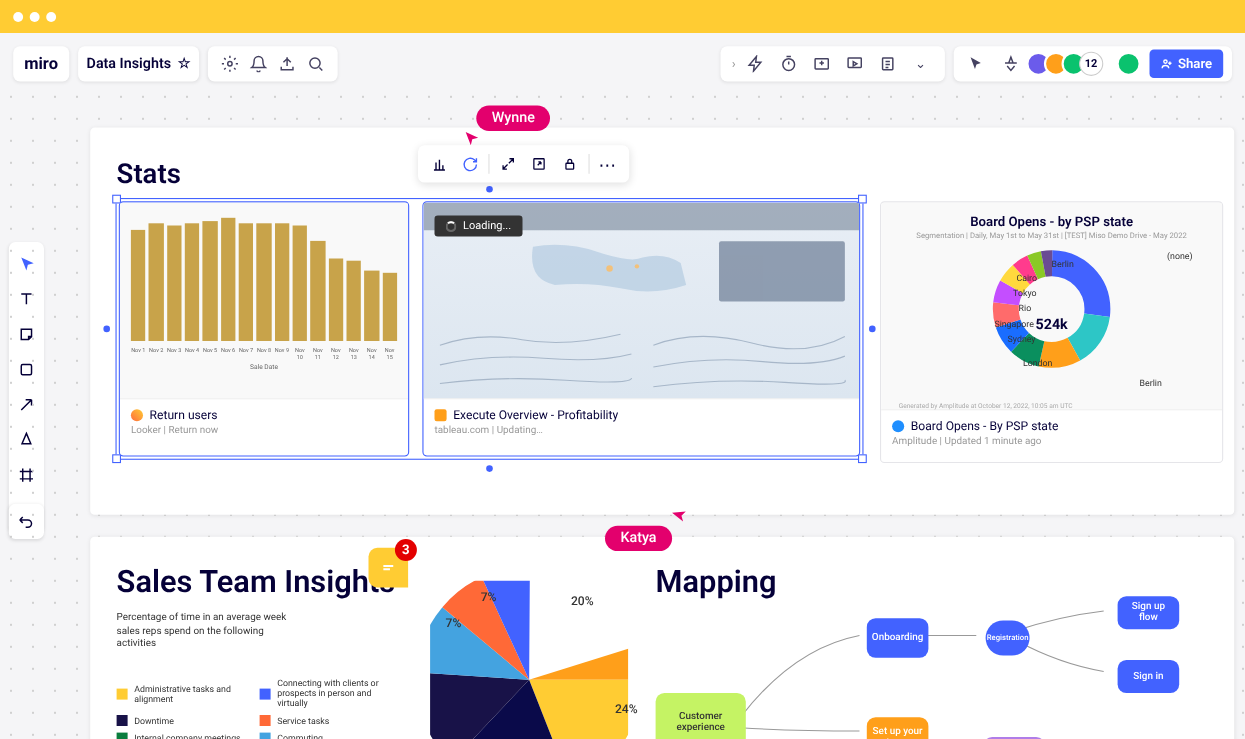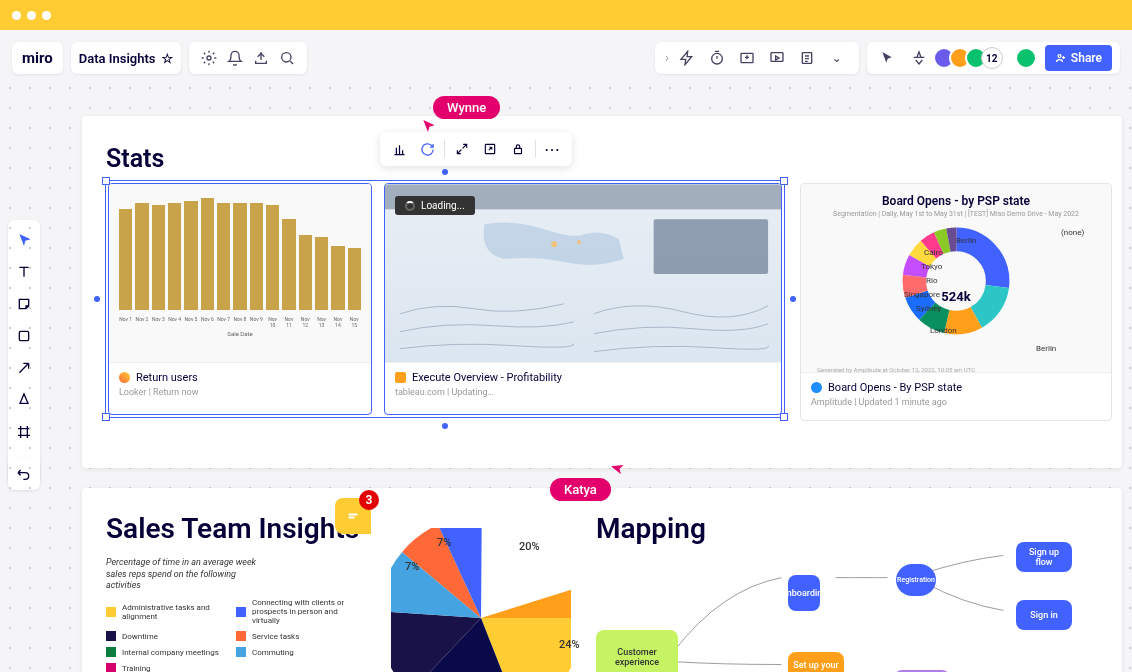--- a/index.html
+++ b/index.html
@@ -67,21 +67,21 @@
 .donut-card .card-img { padding: 10px; text-align: center; }
 .donut-title { font-size: 12px; font-weight: 600; color: #050038; }
 .donut-sub { font-size: 7px; color: #999; margin-top: 2px; }
 .donut-wrap { position: relative; display: flex; justify-content: center; margin-top: 8px; }
 .donut-center { position: absolute; top: 50%; left: 50%; transform: translate(-50%,-50%); font-size: 13px; font-weight: 700; color: #050038; }
 .donut-label { position: absolute; font-size: 8px; color: #333; }
 
 .frame2 { position: absolute; left: 82px; top: 410px; width: 1040px; height: 260px; background: #fff; border-radius: 4px; box-shadow: 0 1px 4px rgba(0,0,0,0.08); padding: 24px; display: flex; }
 .section { flex: 1; position: relative; }
 .section-title { font-size: 28px; font-weight: 600; color: #050038; margin-bottom: 12px; }
-.subheading { font-size: 9px; color: #333; width: 160px; line-height: 1.3; margin-bottom: 6px; font-style: italic; }
+.subheading { font-size: 9px; color: #333; width: 160px; line-height: 1.3; margin-bottom: 25px; }
 .legend { display: grid; grid-template-columns: 120px 120px; gap: 6px 10px; }
 .leg-item { display: flex; align-items: center; gap: 6px; font-size: 8px; color: #333; }
 .leg-sw { width: 10px; height: 10px; flex-shrink: 0; }
 
 .comment-bubble { position: absolute; width: 36px; height: 36px; background: #ffcc33; border-radius: 8px 8px 0 8px; display: flex; align-items: center; justify-content: center; z-index: 20; }
 .comment-badge { position: absolute; top: -8px; right: -8px; width: 20px; height: 20px; background: #e30000; color: #fff; border-radius: 50%; font-size: 12px; font-weight: 700; display: flex; align-items: center; justify-content: center; }
 
 .pie-wrap { position: relative; width: 180px; height: 180px; }
 .pie-label { position: absolute; font-size: 11px; color: #333; font-weight: 500; }
 
@@ -483,21 +483,21 @@
         <g stroke="#999" stroke-width="1" fill="none">
           <path d="M80 145 Q130 80 192 68"></path>
           <path d="M80 155 Q130 158 192 158"></path>
           <path d="M80 165 Q130 180 300 177"></path>
           <path d="M248 68 Q280 68 302 68"></path>
           <path d="M338 64 Q380 50 422 45"></path>
           <path d="M338 72 Q380 95 422 102"></path>
         </g>
       </svg>
       <div class="mapping-node" style="left:0px;top:118px;width:82px;height:54px;background:#c5f364;color:#333;">Customer experience</div>
-      <div class="mapping-node" style="left:192px;top:50px;width:32px;height:36px;background:#4262ff;margin-top:13px;">Onboarding</div>
+      <div class="mapping-node" style="left:192px;top:50px;width:56px;height:36px;background:#4262ff;">Onboarding</div>
       <div class="mapping-node" style="left:192px;top:140px;width:56px;height:36px;background:#ff9f1a;">Set up your team</div>
       <div class="mapping-node" style="left:298px;top:158px;width:56px;height:36px;background:#b07de8;">Invite members</div>
       <div class="mapping-node" style="left:300px;top:52px;width:40px;height:32px;background:#4262ff;border-radius:16px;font-size:7px;">Registration</div>
       <div class="mapping-node" style="left:420px;top:30px;width:56px;height:30px;background:#4262ff;">Sign up flow</div>
       <div class="mapping-node" style="left:420px;top:88px;width:56px;height:30px;background:#4262ff;">Sign in</div>
     </div>
   </div>
 
   <div class="comment-bubble" style="left:335px;top:420px;">
     <svg width="18" height="18" viewBox="0 0 24 24" fill="none" stroke="#fff" stroke-width="2.5">

